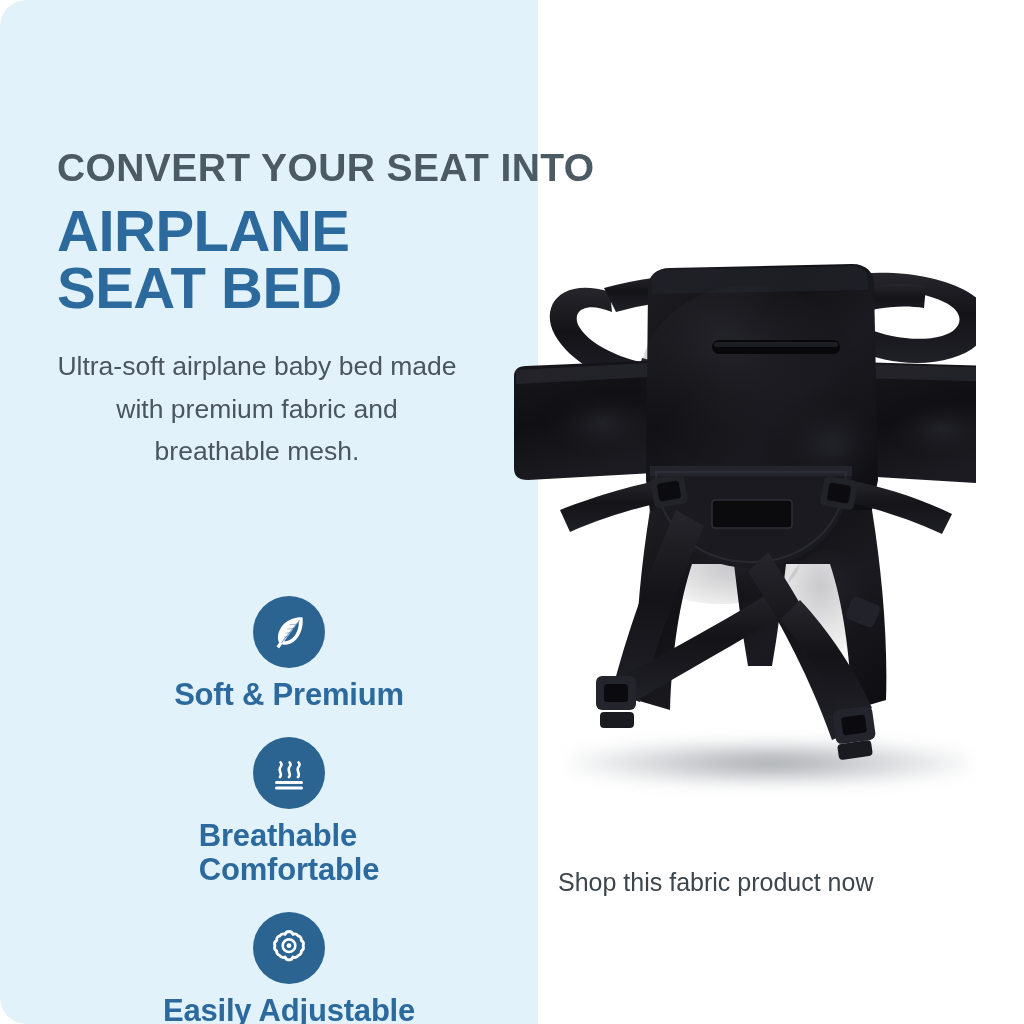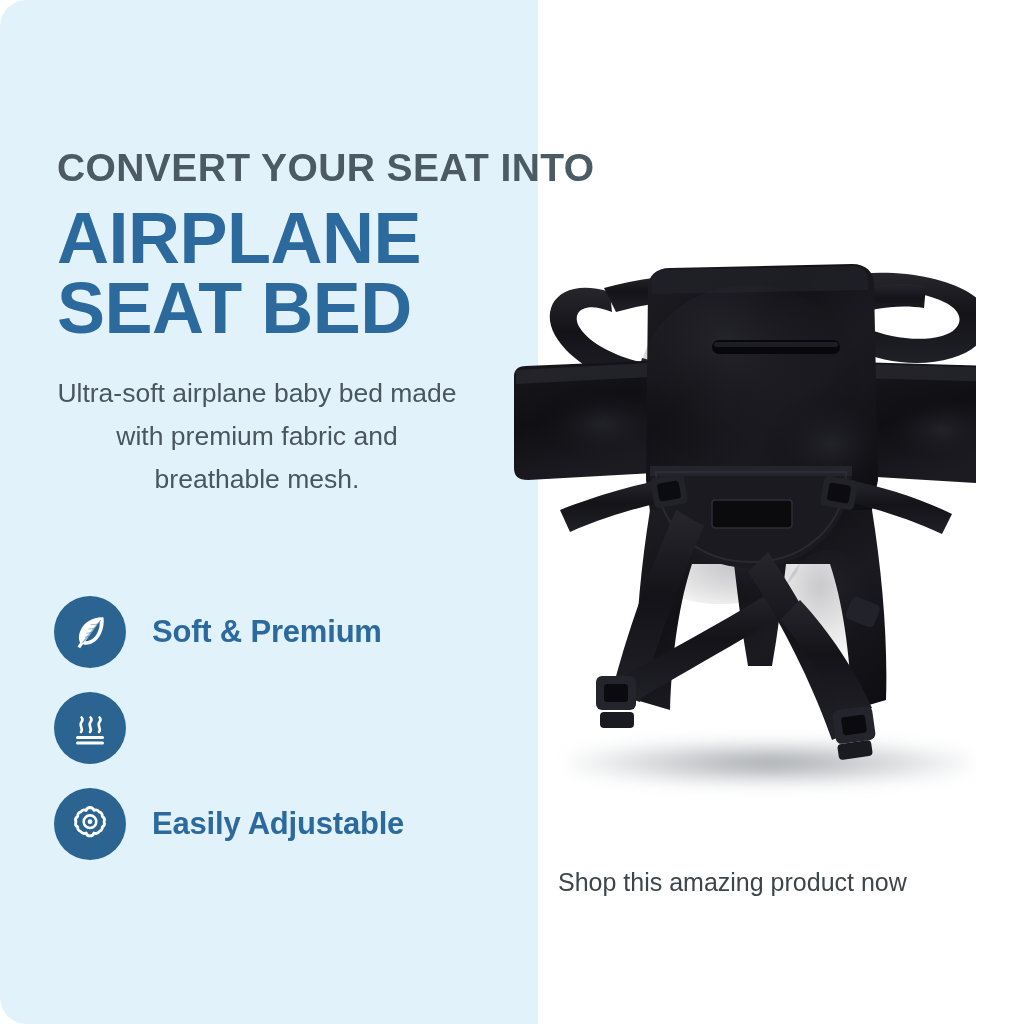--- a/index.html
+++ b/index.html
@@ -54,21 +54,21 @@
   #eyebrow {
     font-size: 39px;
     font-weight: 700;
     letter-spacing: 0.4px;
     color: #4c5a63;
     line-height: 1.05;
     white-space: nowrap;
   }
   #headline {
     margin-top: 14px;
-    font-size: 72px;
+    font-size: 58px;
     font-weight: 800;
     color: #2c6a9e;
     line-height: 0.98;
     letter-spacing: -0.5px;
   }
   #headline .hl-line { display: block; white-space: nowrap; }
 
   #subtitle {
     margin-top: 28px;
     font-size: 26.5px;
@@ -82,22 +82,23 @@
   
   #features {
     position: absolute;
     left: 54px;
     top: 596px;
     width: 470px;
   }
   .feature-row {
     display: flex;
     align-items: center;
-    gap: 26px;
+    gap: 10px;
     margin-bottom: 24px;
+    flex-direction: column;
   }
   .feature-icon {
     flex: 0 0 auto;
     width: 72px;
     height: 72px;
     border-radius: 50%;
     background: #2b6491;
     display: flex;
     align-items: center;
     justify-content: center;
@@ -323,20 +324,24 @@
         <svg width="44" height="44" viewBox="0 0 44 44">
           <g stroke="#ffffff" stroke-width="2.6" fill="none" stroke-linecap="round">
             <path d="M13 26 C 16 23, 10.5 19.5, 13.5 16 C 15 14.2, 14.6 12.6, 13.6 11.5"></path>
             <path d="M22 26 C 25 23, 19.5 19.5, 22.5 16 C 24 14.2, 23.6 12.6, 22.6 11.5"></path>
             <path d="M31 26 C 34 23, 28.5 19.5, 31.5 16 C 33 14.2, 32.6 12.6, 31.6 11.5"></path>
           </g>
           <rect x="8" y="30" width="28" height="3" rx="1.5" fill="#ffffff"></rect>
           <rect x="8" y="35.5" width="28" height="3" rx="1.5" fill="#ffffff"></rect>
         </svg>
       </div>
+      <div class="feature-label">
+        <span class="lbl-line">Breathable</span>
+        <span class="lbl-line">Comfortable</span>
+      </div>
     </div>
 
     <div class="feature-row">
       <div class="feature-icon">
         <svg width="44" height="44" viewBox="0 0 44 44">
           <path d="M22 5.5
                    a4.1 4.1 0 0 1 3.9 2.9 a4.1 4.1 0 0 1 5.3 1.5 a4.1 4.1 0 0 1 3.1 4.6
                    a4.1 4.1 0 0 1 1.8 5.2 a4.1 4.1 0 0 1 -1.8 5.2 a4.1 4.1 0 0 1 -3.1 4.6
                    a4.1 4.1 0 0 1 -5.3 1.5 a4.1 4.1 0 0 1 -3.9 2.9 a4.1 4.1 0 0 1 -3.9 -2.9
                    a4.1 4.1 0 0 1 -5.3 -1.5 a4.1 4.1 0 0 1 -3.1 -4.6 a4.1 4.1 0 0 1 -1.8 -5.2
@@ -346,15 +351,15 @@
           <circle cx="22" cy="19.7" r="2.4" fill="#ffffff"></circle>
         </svg>
       </div>
       <div class="feature-label">
         <span class="lbl-line">Easily Adjustable</span>
       </div>
     </div>
 
   </div>
 
-  <div id="cta">Shop this amazing product now</div>
+  <div id="cta">Shop this fabric product now</div>
 
 </div>
 
 </body></html>

